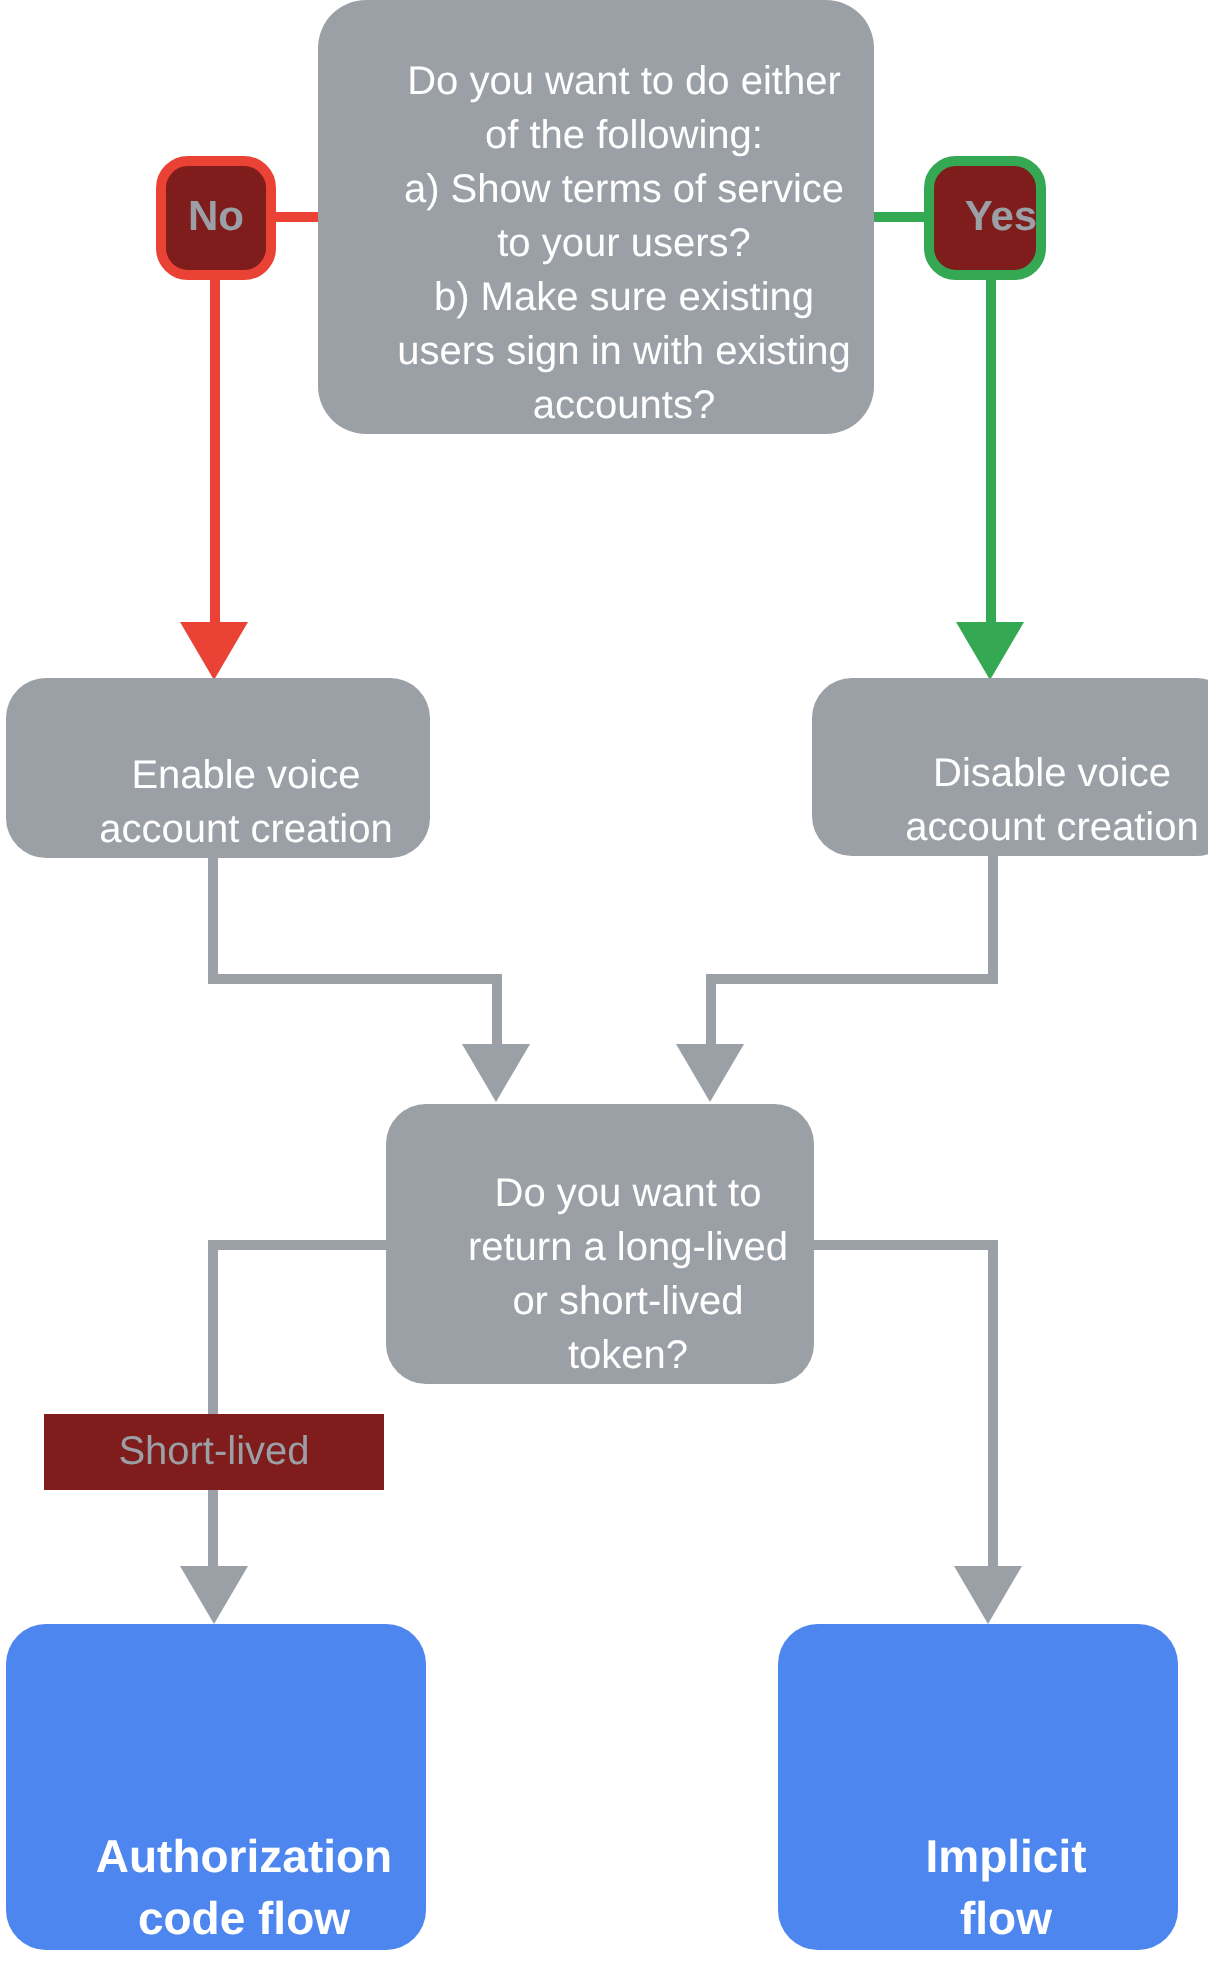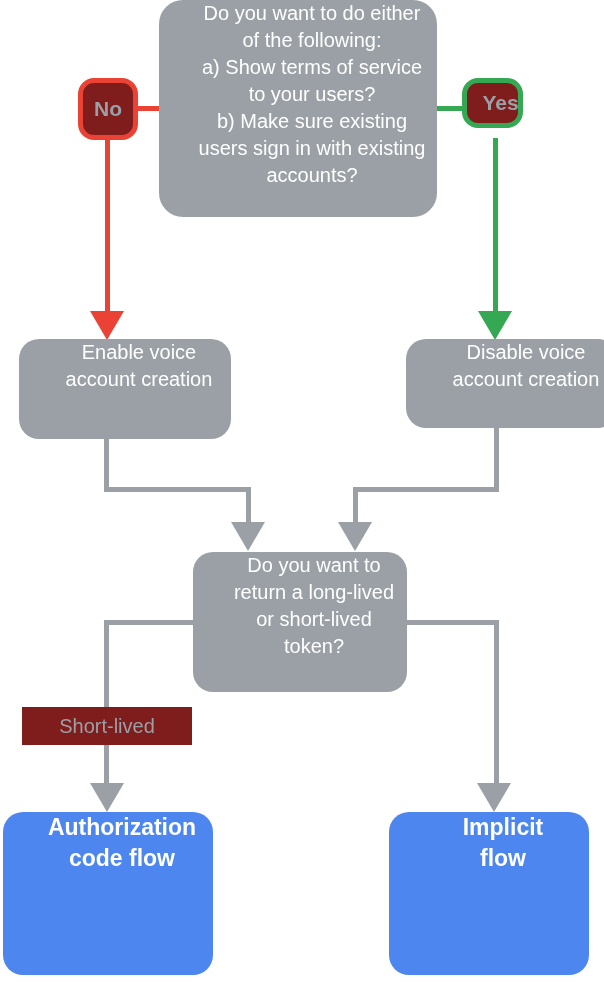--- a/index.html
+++ b/index.html
@@ -12,21 +12,21 @@
     width: 604px;
     height: 982px;
     background: var(--background, #ffffff);
     font-family: "Liberation Sans", "DejaVu Sans", sans-serif;
     overflow: hidden;
   }
   .node {
     position: absolute;
     border-radius: 22px;
     display: flex;
-    align-items: flex-start;
+    align-items: flex-end;
     justify-content: center;
     text-align: center;
     color: var(--node-text, #ffffff);
     box-sizing: border-box;
     padding-left: 28px;
   }
   .node-text {
     white-space: pre-line;
   }
   .node-gray {
@@ -97,27 +97,27 @@
   </div>
 
   <div class="line line-red" style="left:138px; top:106px; width:21px; height:5px;"></div>
   <div class="badge badge-no" style="left:78px; top:78px; width:60px; height:62px;">
     <span>No</span>
   </div>
   <div class="line line-red" style="left:105px; top:138px; width:5px; height:173px;"></div>
   <div class="arrowhead arrowhead-red" style="left:90px; top:311px;"></div>
 
   <div class="line line-green" style="left:437px; top:106px; width:25px; height:5px;"></div>
-  <div class="badge badge-yes" style="left:462px; top:78px; width:61px; height:50px;padding-left:16px;">
+  <div class="badge badge-yes" style="left:462px; top:78px; width:61px; height:62px;padding-left:16px;">
     <span>Yes</span>
   </div>
   <div class="line line-green" style="left:493px; top:138px; width:5px; height:173px;"></div>
   <div class="arrowhead arrowhead-green" style="left:478px; top:311px;"></div>
 
-  <div class="node node-gray" style="left:3px; top:339px; width:212px; height:100px; border-radius:20px;margin-left:16px;">
+  <div class="node node-gray" style="left:3px; top:339px; width:212px; height:90px; border-radius:20px;">
     <span class="node-text">Enable voice
 account creation</span>
   </div>
   <div class="node node-gray" style="left:390px; top:339px; width:212px; height:89px; border-radius:20px;margin-left:16px;">
     <span class="node-text">Disable voice
 account creation</span>
   </div>
 
   <div class="line line-gray" style="left:104px; top:429px; width:5px; height:63px;"></div>
   <div class="line line-gray" style="left:104px; top:487px; width:147px; height:5px;"></div>

